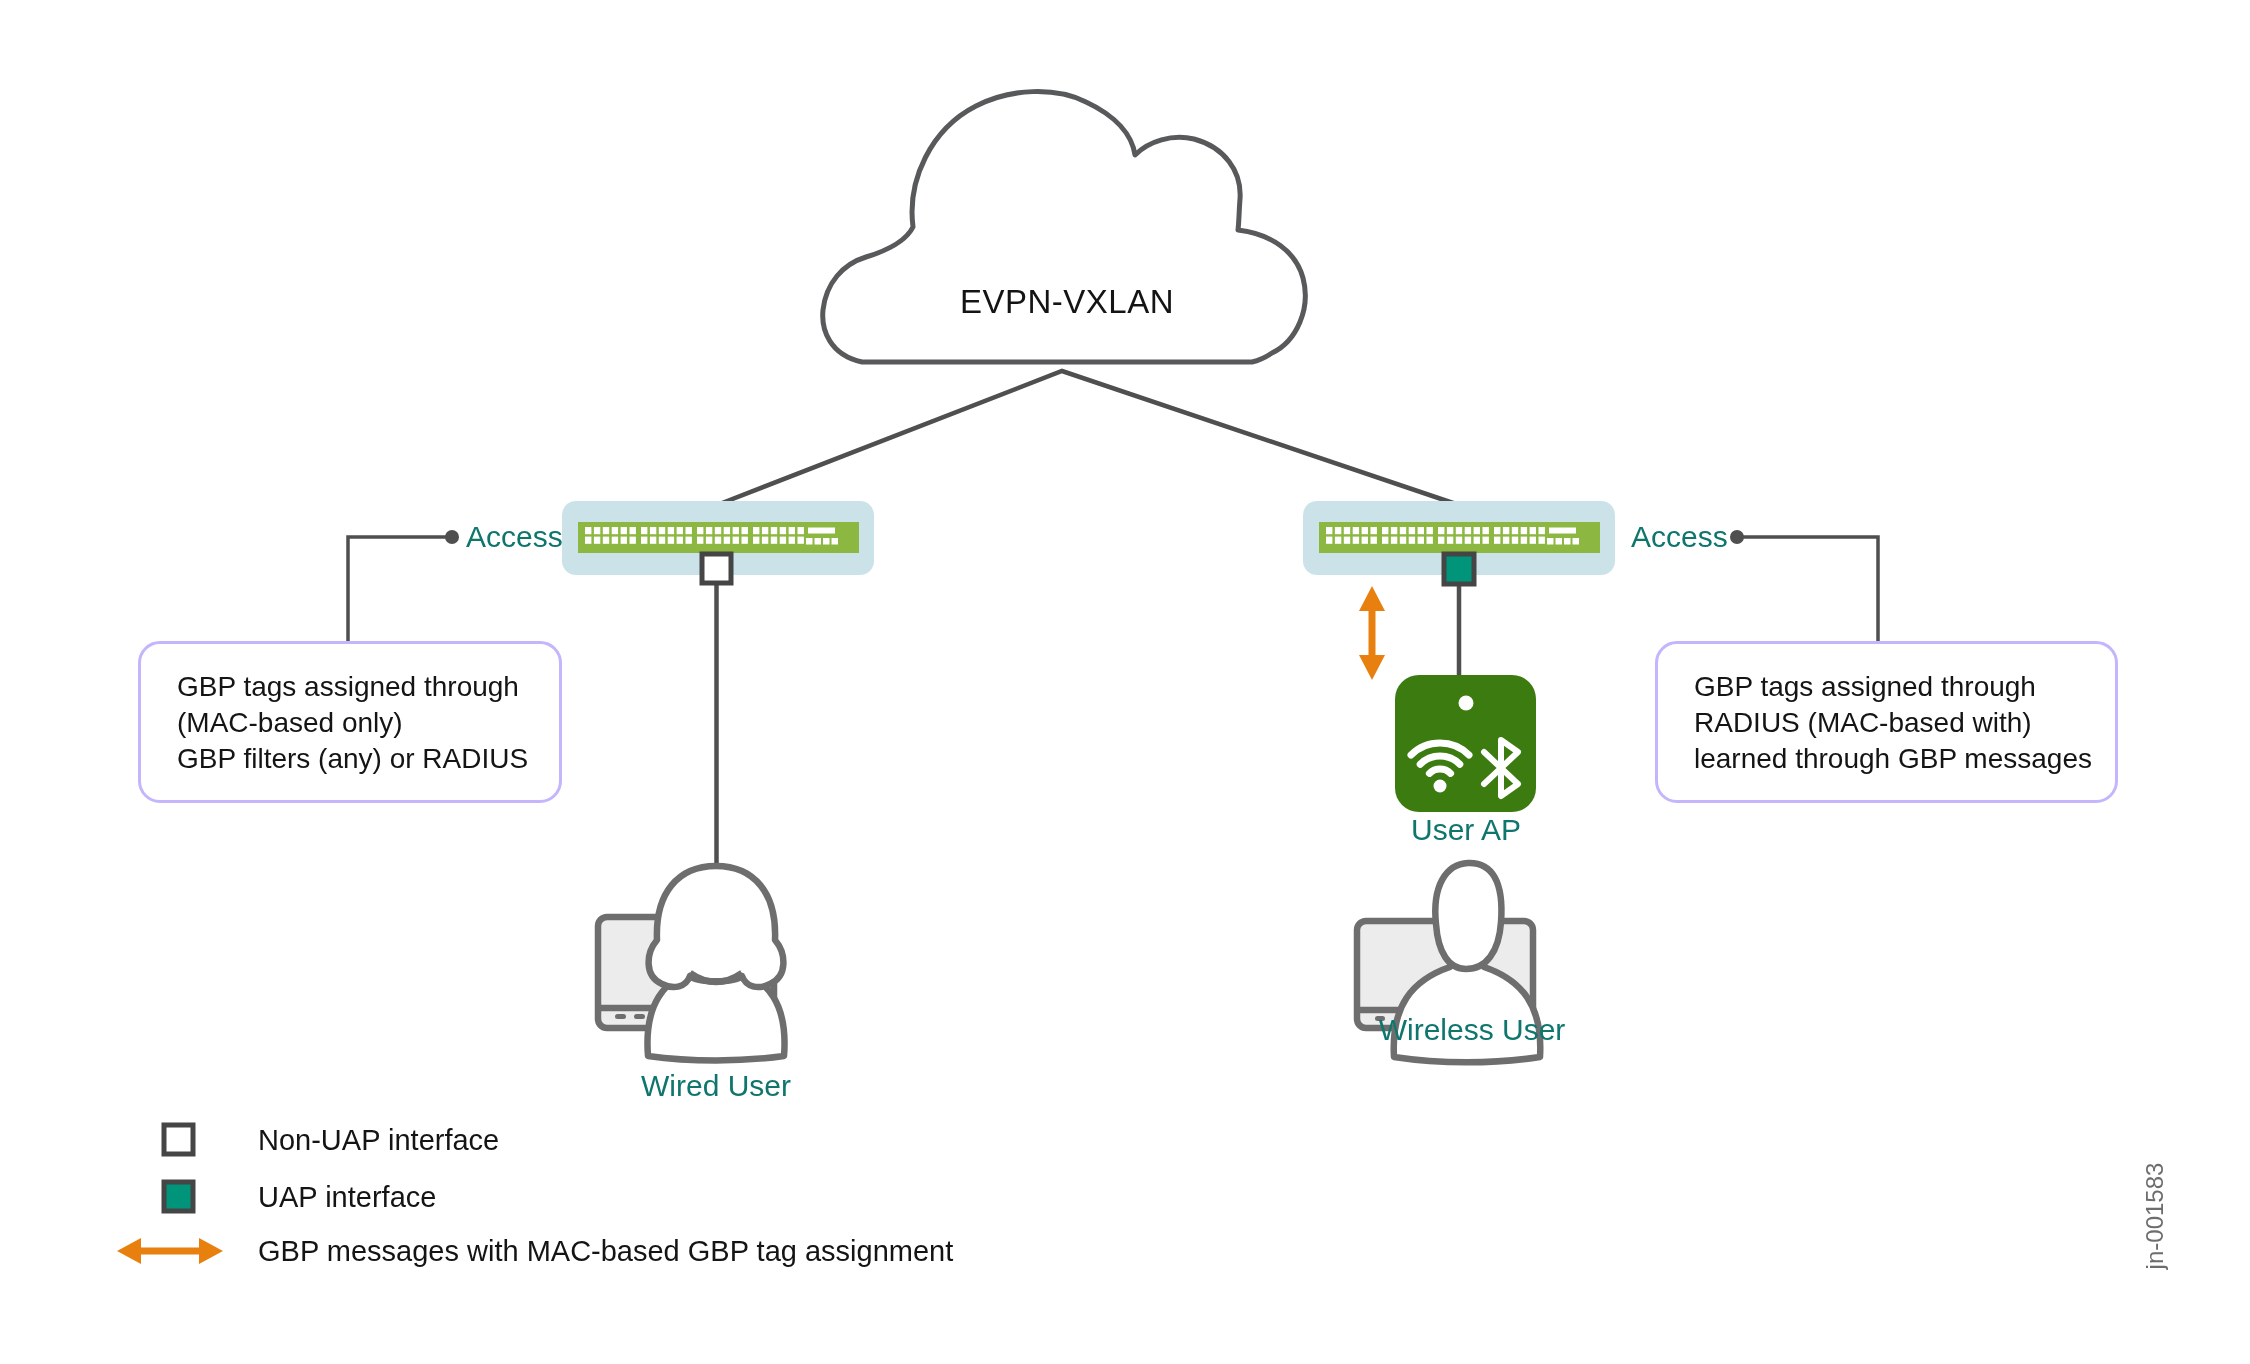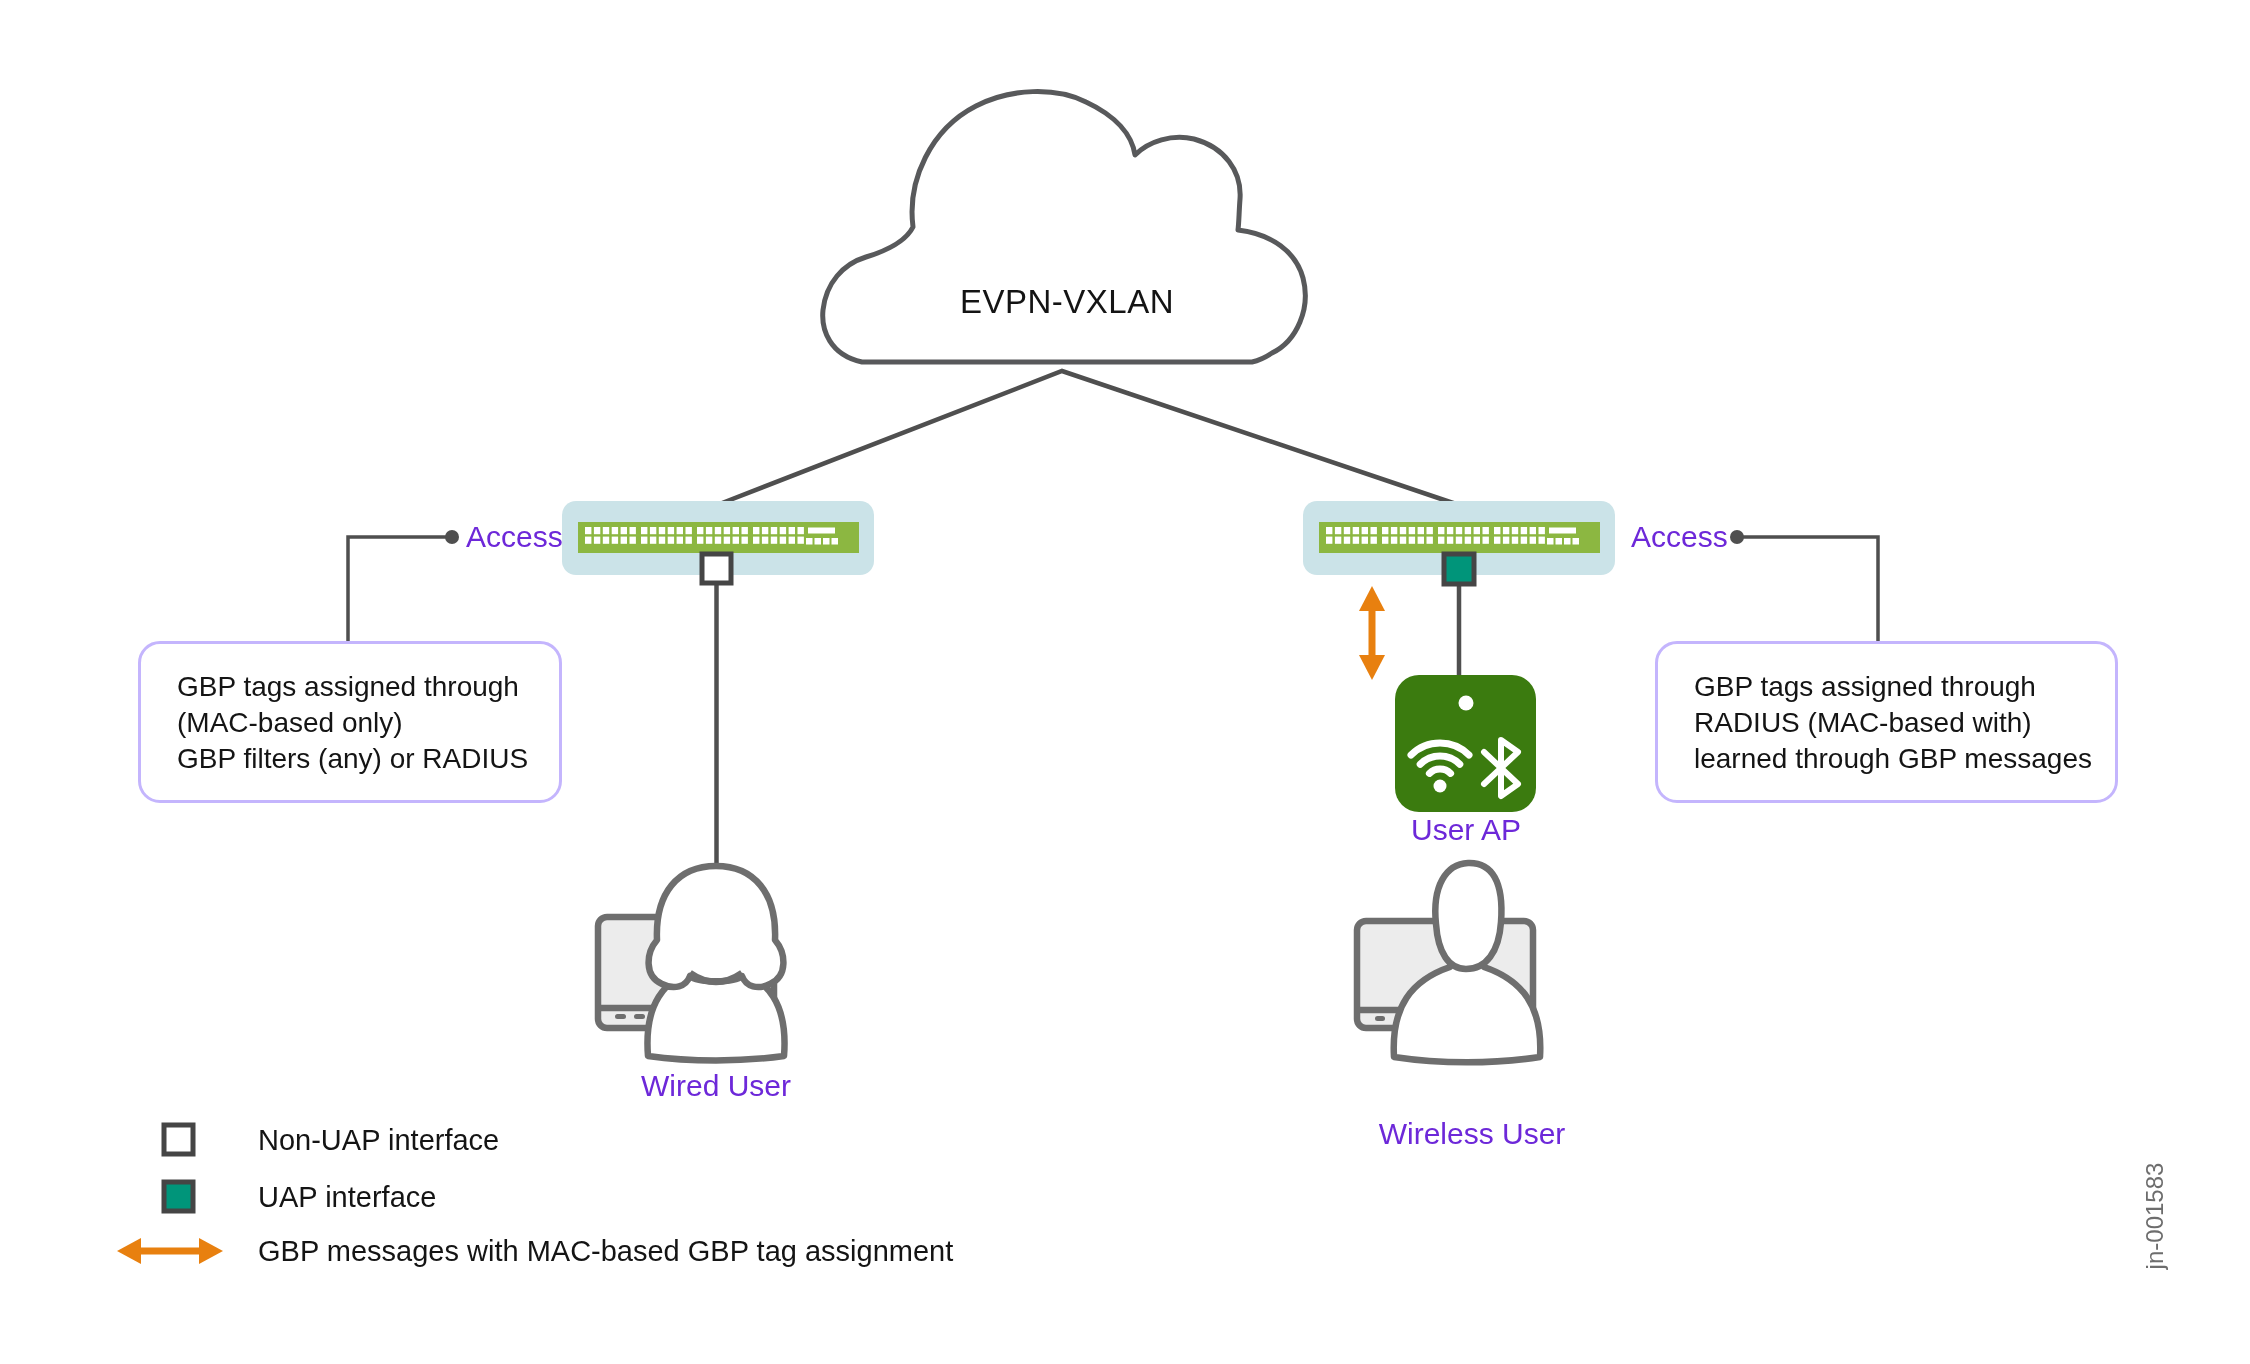--- a/index.html
+++ b/index.html
@@ -1,19 +1,19 @@
 <!DOCTYPE html>
 <html><head>
 <meta charset="utf-8">
 <style>
   html,body{margin:0;padding:0;background:#ffffff;}
   .stage{position:relative;width:2250px;height:1364px;background:#ffffff;overflow:hidden;
          font-family:"Liberation Sans","DejaVu Sans",sans-serif;color:#141414;}
   .stage svg{position:absolute;left:0;top:0;}
-  .lbl{position:absolute;white-space:nowrap;font-size:30px;line-height:36px;color:#6d28d9;}
+  .lbl{position:absolute;white-space:nowrap;font-size:30px;line-height:36px;color:#0f766e;}
   .lbl.center{text-align:center;}
   .cloud-lbl{position:absolute;left:892px;top:282px;width:350px;text-align:center;
              font-size:33px;line-height:40px;letter-spacing:0.5px;}
   .callout{position:absolute;background:#ffffff;border:3px solid #c4b5fd;border-radius:22px;
            box-sizing:border-box;padding:25px 20px 0 36px;font-size:28px;line-height:36px;}
   .callout div{white-space:nowrap;}
   .legend-lbl{position:absolute;left:258px;font-size:29px;line-height:34px;white-space:nowrap;}
   .figure-id{position:absolute;left:2095px;top:1202px;width:120px;text-align:center;
              font-size:24px;color:#6d6d6d;transform:rotate(-90deg);}
 </style>
@@ -235,20 +235,20 @@
   </div>
 
   <div class="callout" style="left:1655px;top:641px;width:463px;height:162px;">
     <div>GBP tags assigned through</div>
     <div>RADIUS (MAC-based with)</div>
     <div>learned through GBP messages</div>
   </div>
 
   <div class="lbl center" style="left:1366px;top:812px;width:200px;">User AP</div>
   <div class="lbl center" style="left:566px;top:1068px;width:300px;">Wired User</div>
-  <div class="lbl center" style="left:1322px;top:1116px;width:300px;">Wireless User</div>
+  <div class="lbl center" style="left:1322px;top:1012px;width:300px;">Wireless User</div>
 
   <div class="legend-lbl" style="top:1123px;">Non-UAP interface</div>
   <div class="legend-lbl" style="top:1180px;">UAP interface</div>
   <div class="legend-lbl" style="top:1234px;">GBP messages with MAC-based GBP tag assignment</div>
 
   <div class="figure-id">jn-001583</div>
 </div>
 
 </body></html>

